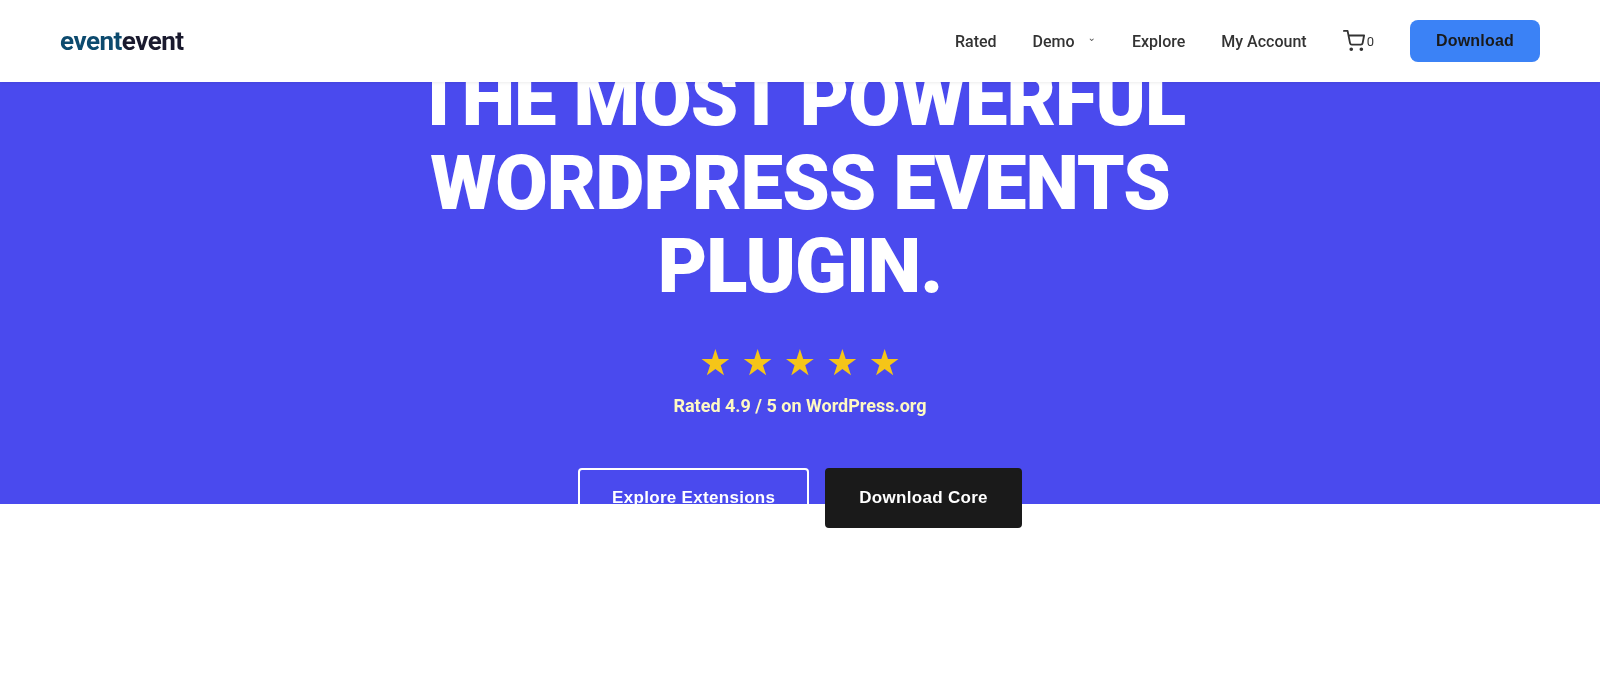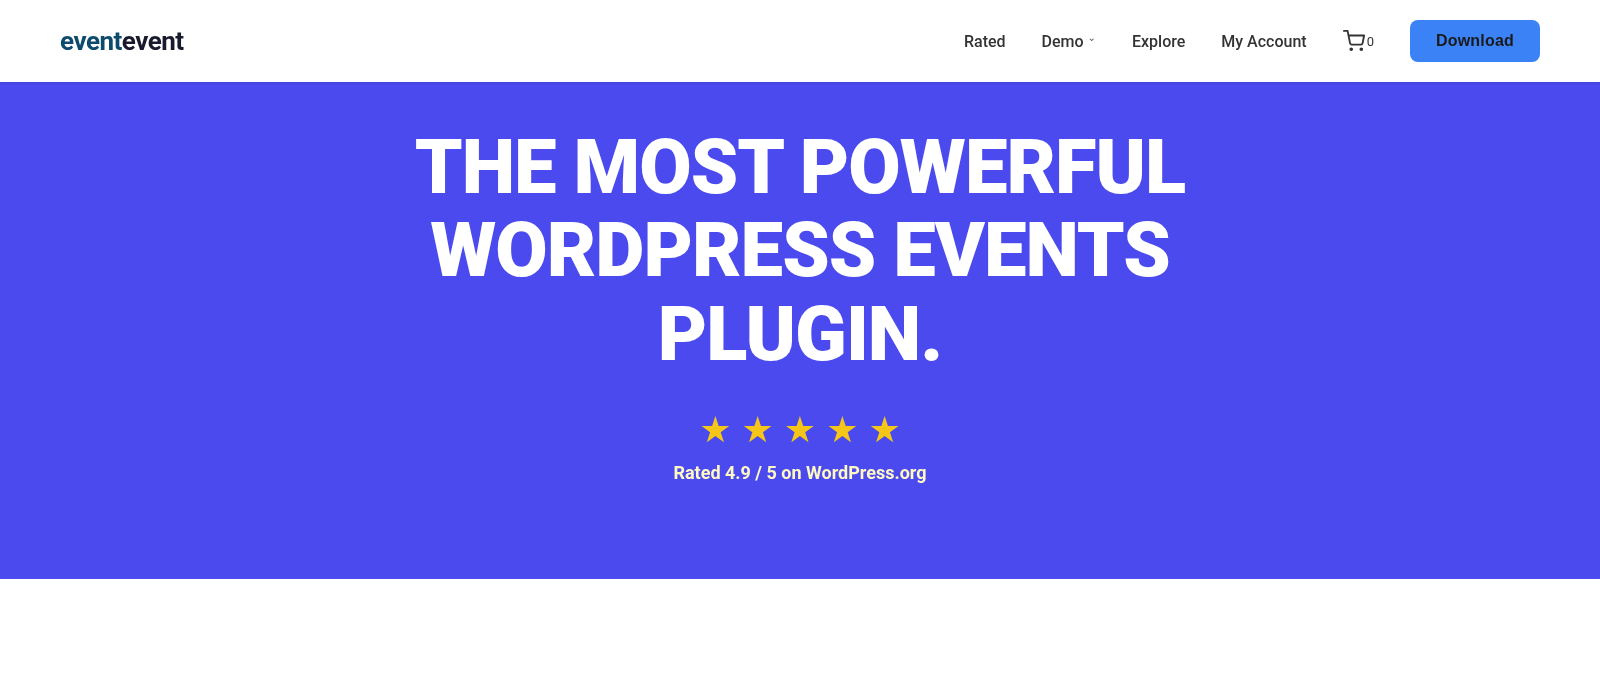--- a/index.html
+++ b/index.html
@@ -61,21 +61,21 @@
       font-size: 16px;
       color: #333333;
       text-decoration: none;
       font-weight: 500;
       cursor: pointer;
     }
 
     .nav-demo {
       display: flex;
       align-items: flex-start;
-      gap: 4px;
+      gap: 13px;
     }
 
     .chevron-down {
       font-size: 10px;
       color: #555;
     }
 
     .cart-wrapper {
       display: flex;
       align-items: center;
@@ -102,21 +102,21 @@
       font-size: 16px;
       font-weight: 700;
       border-radius: 8px;
       cursor: pointer;
       letter-spacing: 0.2px;
     }
 
     
     .hero {
       background: #4a4aee;
-      height: 497px;
+      height: 422px;
       display: flex;
       flex-direction: column;
       align-items: center;
       justify-content: center;
       text-align: center;
       padding: 40px 20px;
     }
 
     .hero-title {
       color: #ffffff;
@@ -224,13 +224,17 @@
   <div class="stars-row">
     <span class="star">★</span>
     <span class="star">★</span>
     <span class="star">★</span>
     <span class="star">★</span>
     <span class="star">★</span>
   </div>
 
   <p class="rating-text">Rated 4.9 / 5 on WordPress.org</p>
 
+  <div class="hero-buttons">
+    <button class="btn-explore">Explore Extensions</button>
+    <button class="btn-download-core">Download Core</button>
+  </div>
 </section>
 
 </body></html>

